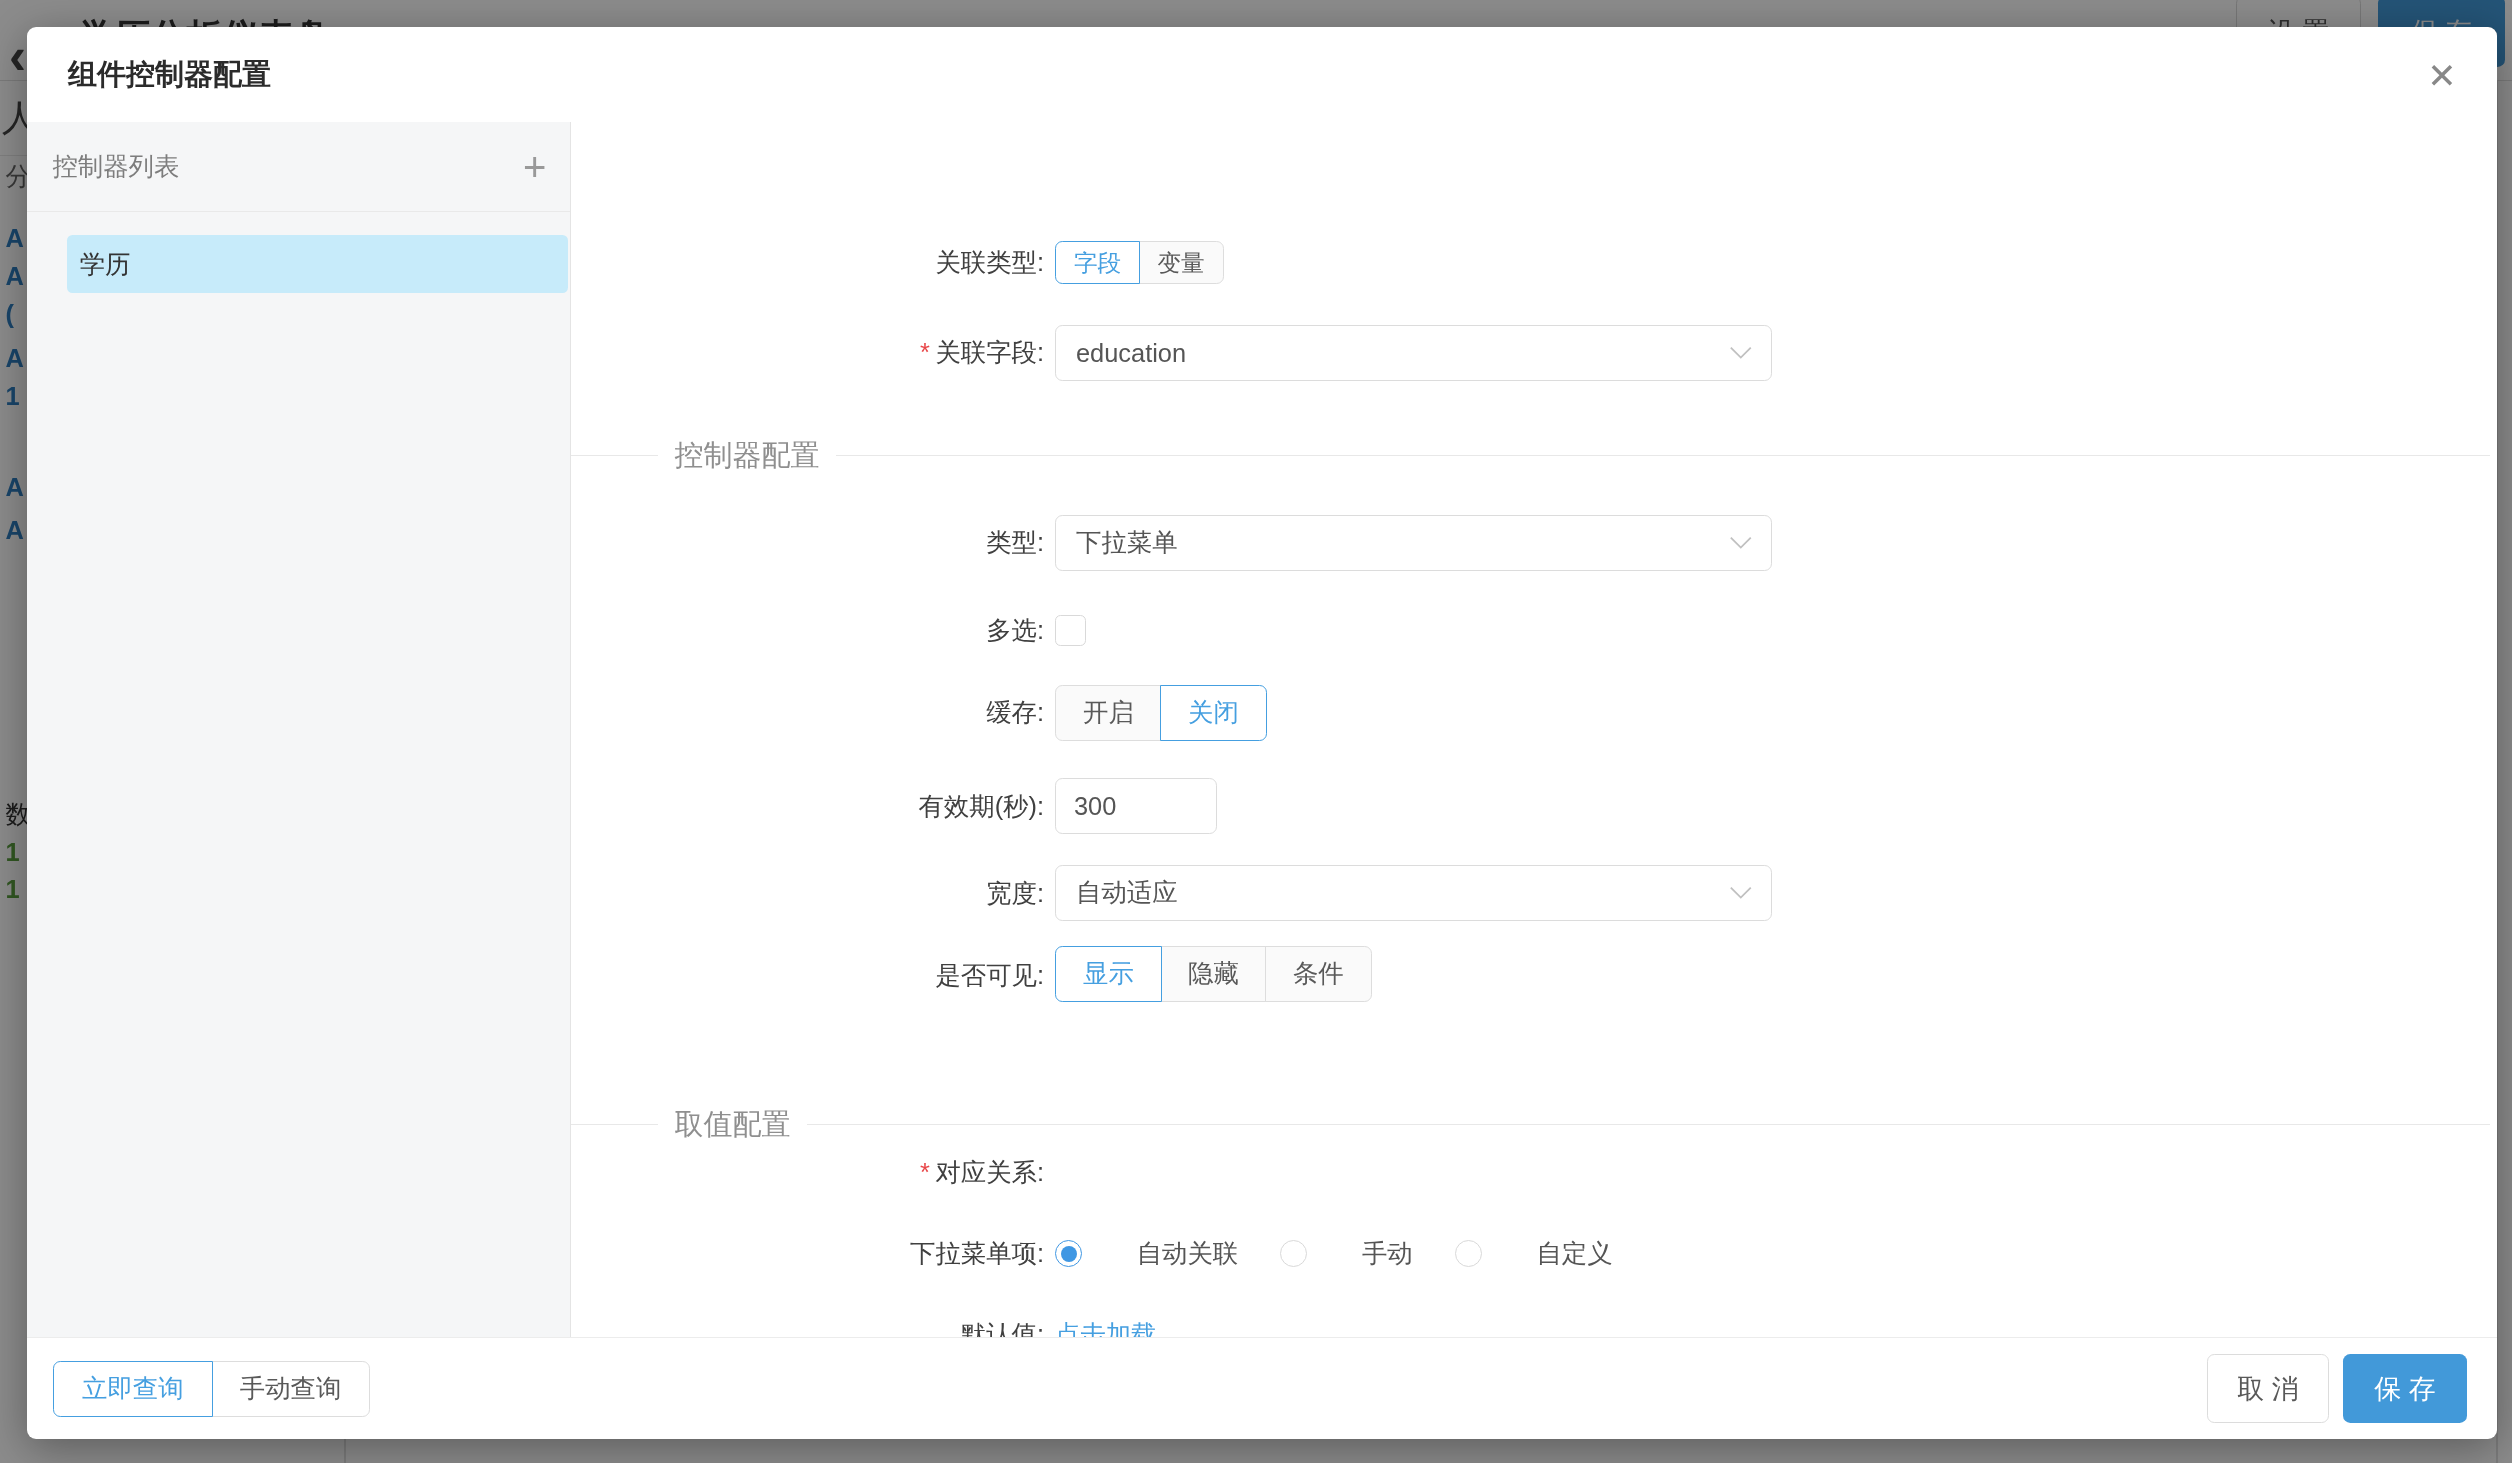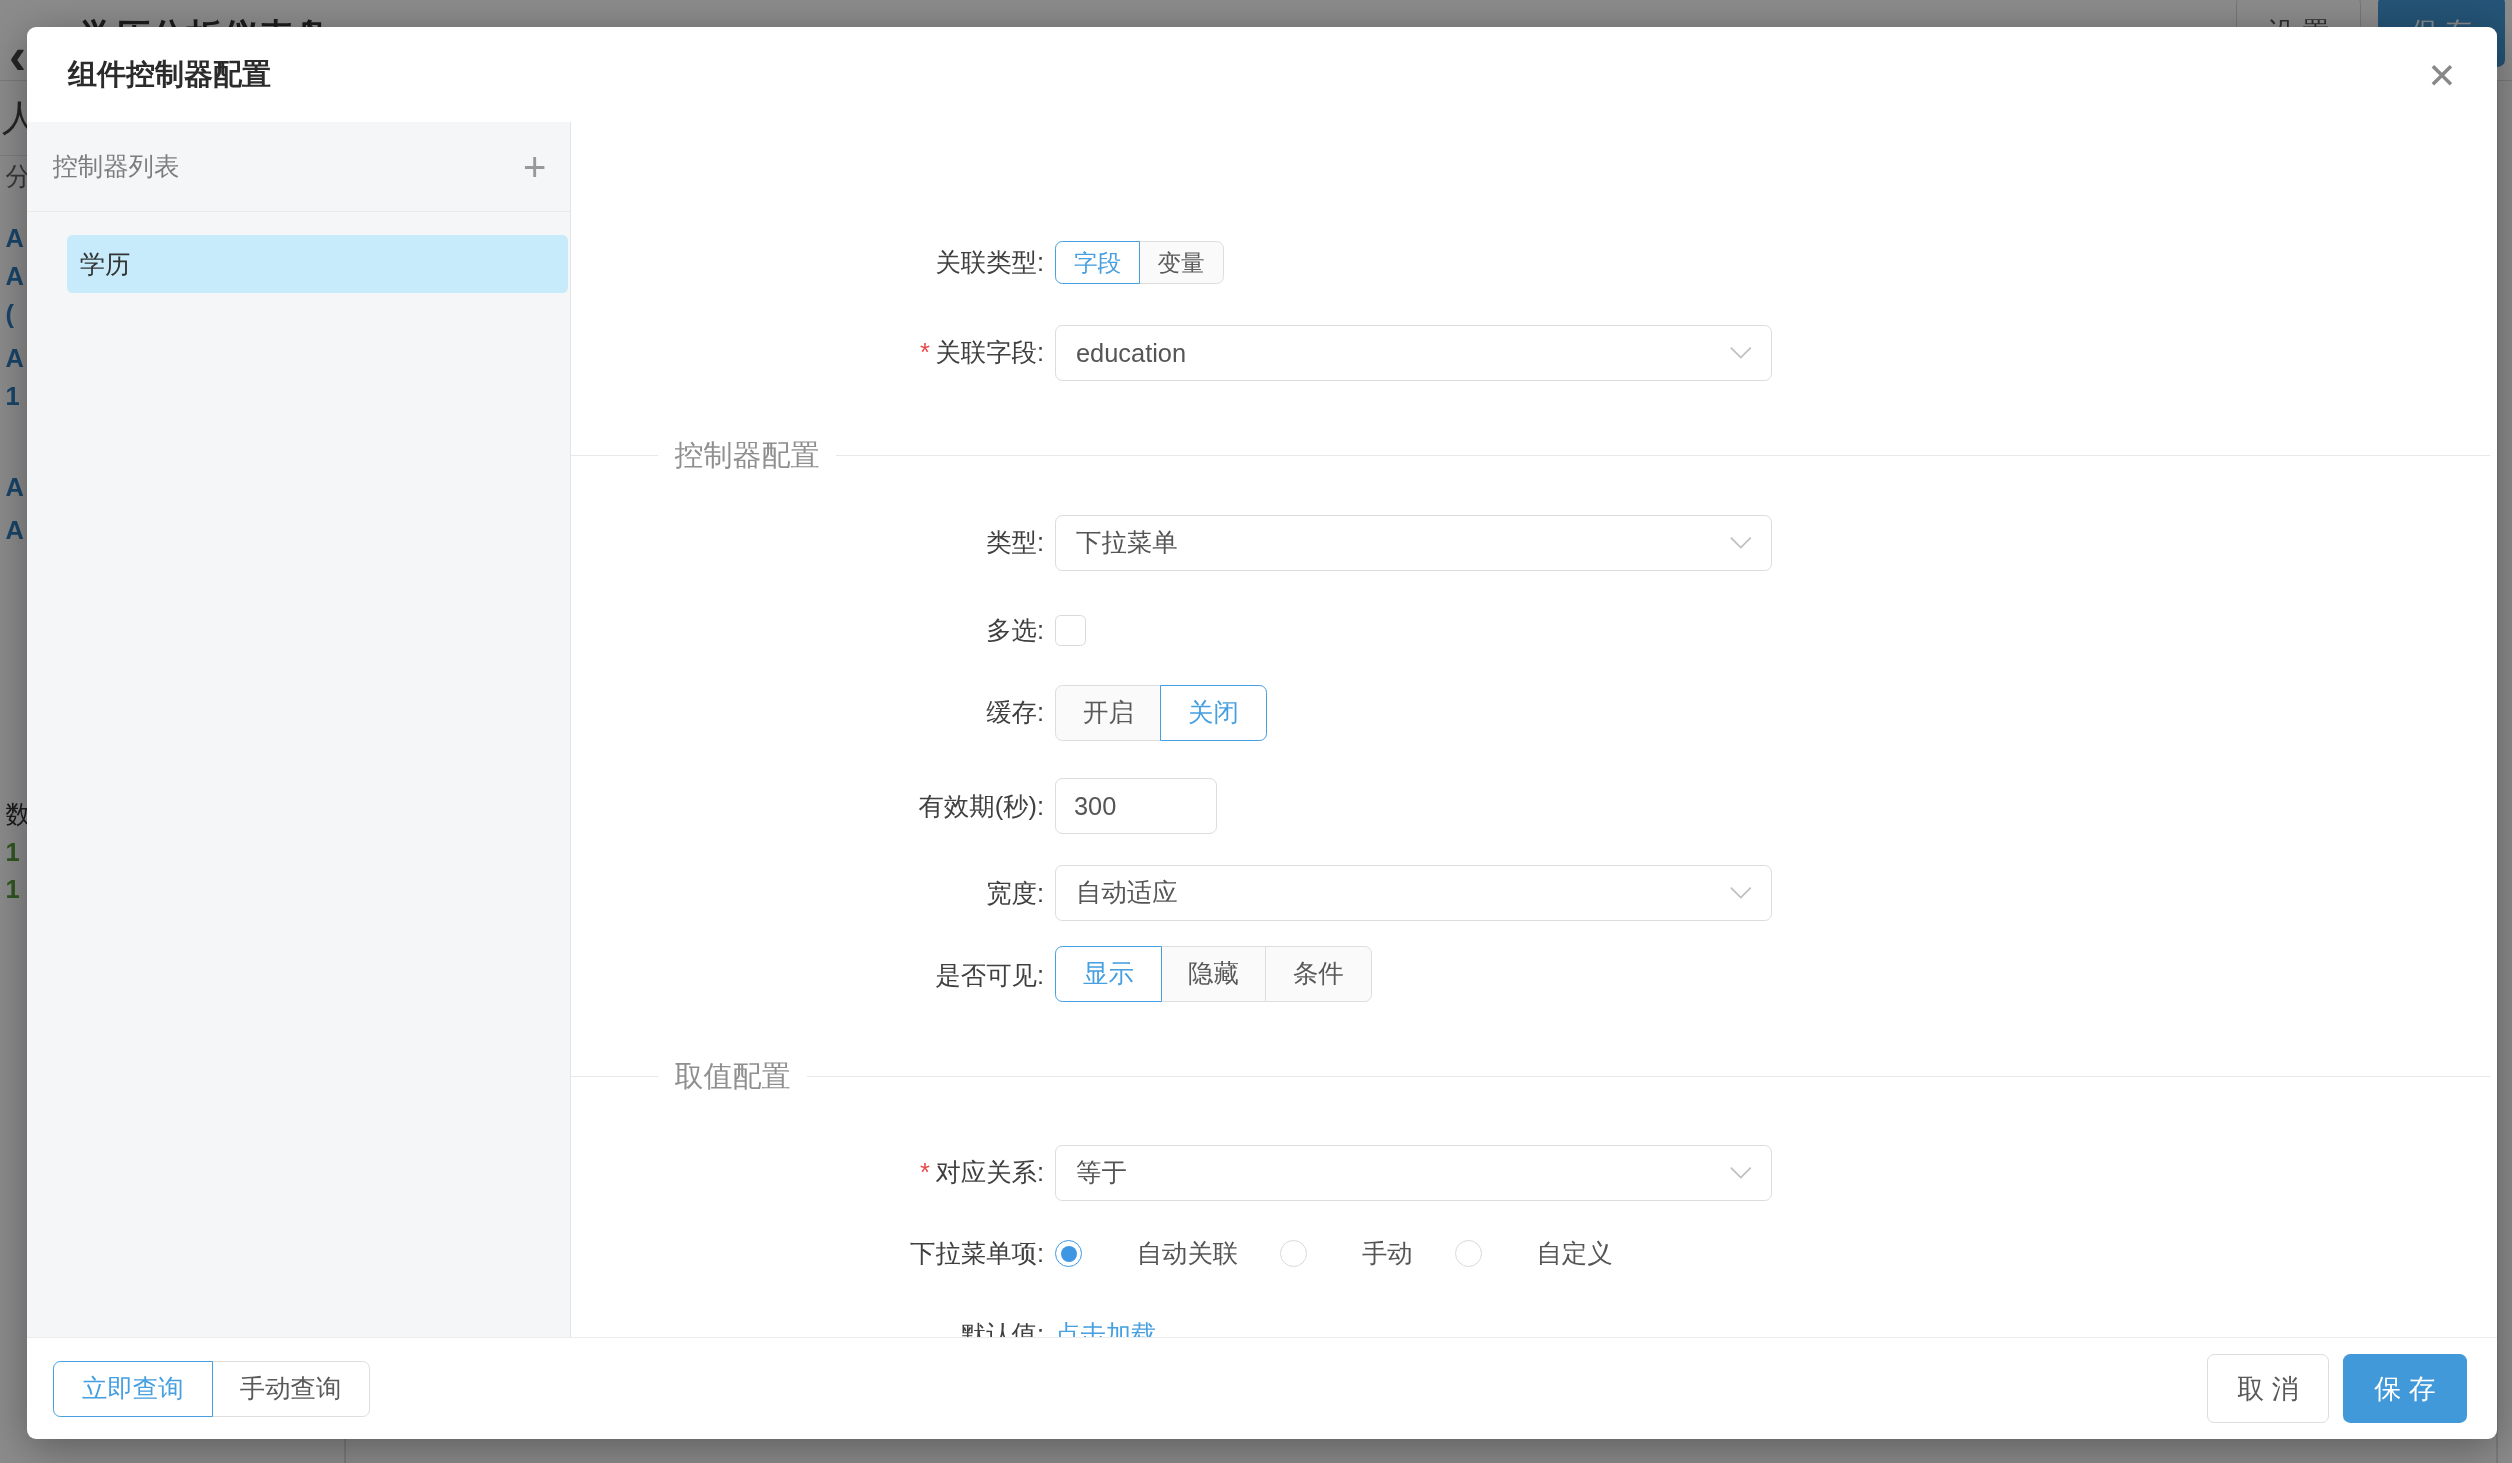--- a/index.html
+++ b/index.html
@@ -47,21 +47,21 @@
   .s-add{position:absolute;right:23.6px;top:50%;transform:translateY(-50%);font-size:40px;font-weight:300;color:#999;cursor:pointer;line-height:40px;}
   .s-item{position:absolute;left:40px;right:1.8px;top:113px;height:58px;background:#c7ebfa;border-radius:5.5px;
           line-height:58px;padding-left:12.7px;font-size:25.4px;color:#333;cursor:pointer;box-sizing:border-box;}
 
   .m-content{flex:1;position:relative;overflow:hidden;background:#fff;}
 
   .sec{position:absolute;left:0;right:7.3px;height:35px;display:flex;align-items:center;
        color:#8f8f8f;font-size:29px;font-weight:500;white-space:nowrap;}
   .sec::before{content:"";width:87px;height:0.9px;background:#e8e8e8;margin-right:16.4px;}
   .sec::after{content:"";flex:1;height:0.9px;background:#e8e8e8;margin-left:16.4px;}
-  .sec.s1{top:37px;} .sec.s2{top:316px;} .sec.s3{top:937px;}
+  .sec.s1{top:37px;} .sec.s2{top:316px;} .sec.s3{top:985px;}
 
   .lbl{position:absolute;left:0;width:473px;text-align:right;font-size:25.4px;line-height:31px;color:#404040;white-space:nowrap;}
   .req{color:#e84749;margin-right:5.5px;}
   .L1{top:125px;} .L2{top:215px;} .L3{top:405px;} .L4{top:493px;} .L5{top:575px;} .L6{top:669px;}
   .L7{top:756px;} .L8{top:838px;} .L9{top:1035px;} .L10{top:1116px;} .L11{top:1197px;}
 
   .sel{position:absolute;left:484px;width:717px;height:56px;box-sizing:border-box;border:1.8px solid #dcdcdc;border-radius:7.3px;
        background:#fff;font-size:25.4px;color:#555;display:flex;align-items:center;padding:0 55px 0 20px;cursor:pointer;}
   .sel .chev{position:absolute;right:18px;top:50%;transform:translateY(-50%);line-height:0;}
   .SEL2{top:203px;} .SEL3{top:393px;} .SEL7{top:743px;} .SEL9{top:1023px;}
@@ -196,26 +196,20 @@
         <div class="lbl L8">是否可见:</div>
         <div class="seg SEG8">
           <div class="sg on">显示</div>
           <div class="sg">隐藏</div>
           <div class="sg">条件</div>
         </div>
 
         <div class="sec s3">取值配置</div>
 
         <div class="lbl L9"><span class="req">*</span><span>对应关系:</span></div>
-        <div class="sel SEL9">
-          <span>等于</span>
-          <span class="chev"><svg width="23.6" height="14.5" viewBox="0 0 26 16">
-                <polyline points="2,2 13,13 24,2" fill="none" stroke="#c0c0c0" stroke-width="2"></polyline>
-              </svg></span>
-        </div>
 
         <div class="lbl L10">下拉菜单项:</div>
         <div class="radios">
           <span class="rd on"></span>
           <span class="rlabel">自动关联</span>
           <span class="rd"></span>
           <span class="rlabel">手动</span>
           <span class="rd"></span>
           <span class="rlabel">自定义</span>
         </div>

